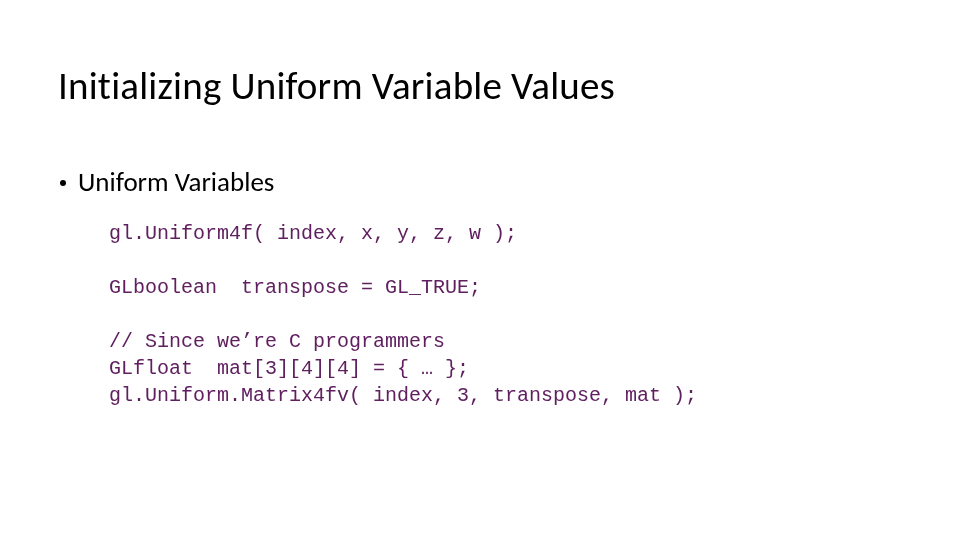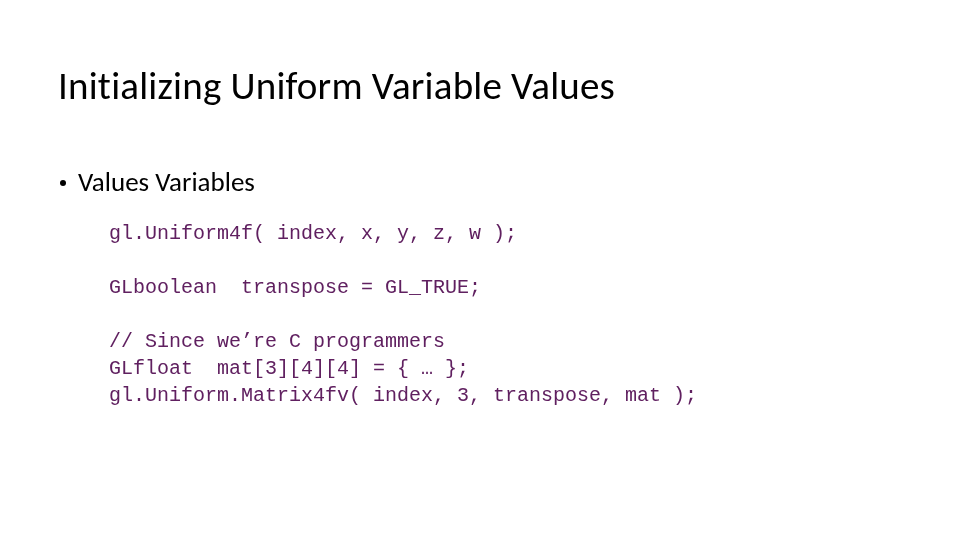--- a/index.html
+++ b/index.html
@@ -61,21 +61,21 @@
 </style>
 </head>
 <body>
 
 <div class="slide">
 
   <div class="title">Initializing Uniform Variable Values</div>
 
   <div class="bullet-row">
     <span class="bullet-dot"></span>
-    <span>Values Variables</span>
+    <span>Uniform Variables</span>
   </div>
 
   <div class="code-block">gl.Uniform4f( index, x, y, z, w );
 
 GLboolean  transpose = GL_TRUE;
 
 // Since we’re C programmers
 GLfloat  mat[3][4][4] = { … };
 gl.Uniform.Matrix4fv( index, 3, transpose, mat );</div>
 

